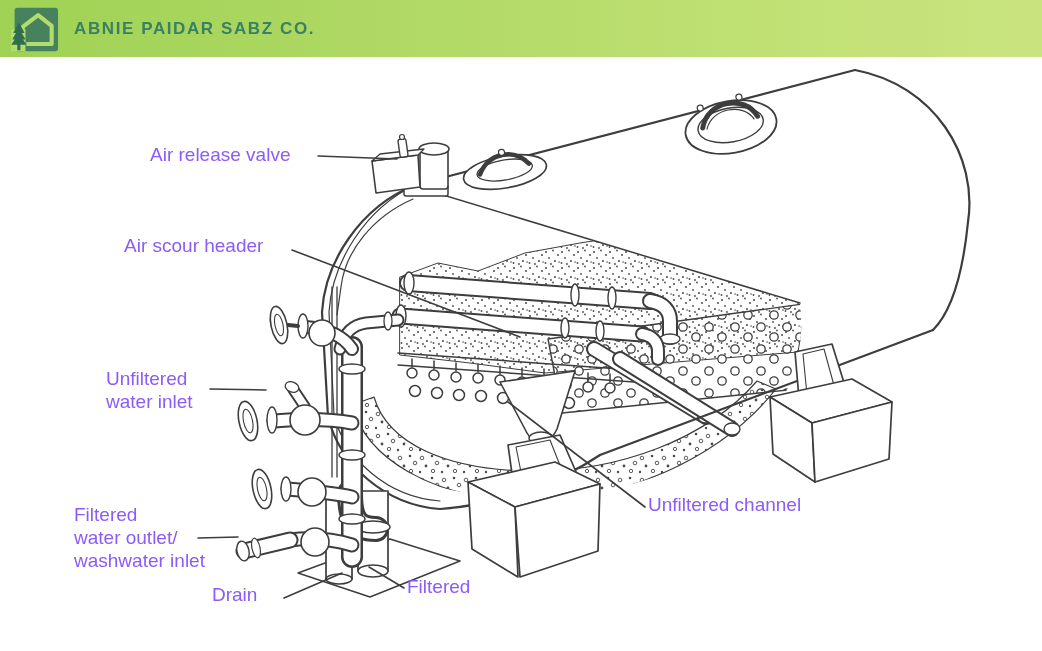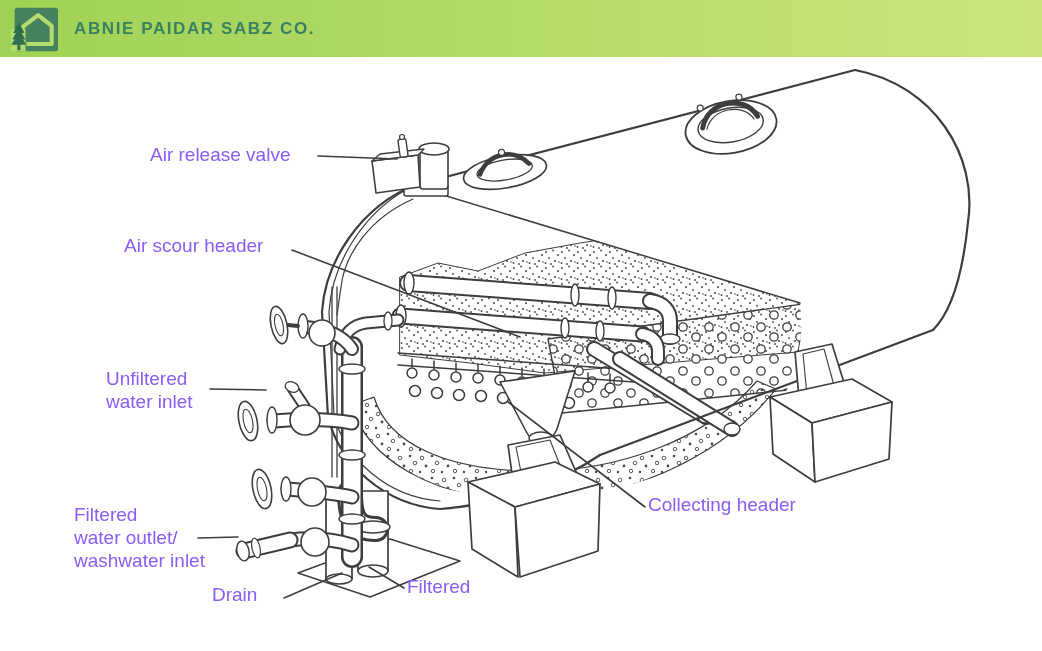--- a/index.html
+++ b/index.html
@@ -296,15 +296,15 @@
 
   <div class="label" style="left:150px;top:143px">Air release valve</div>
   <div class="label" style="left:106px;top:367px">Unfiltered
 water inlet</div>
   <div class="label" style="left:124px;top:234px">Air scour header</div>
   <div class="label" style="left:74px;top:503px">Filtered
 water outlet/
 washwater inlet</div>
   <div class="label" style="left:212px;top:583px">Drain</div>
   <div class="label" style="left:407px;top:575px">Filtered</div>
-  <div class="label" style="left:648px;top:493px">Collecting header</div>
+  <div class="label" style="left:648px;top:493px">Unfiltered channel</div>
 
 </div>
 
 </body></html>

